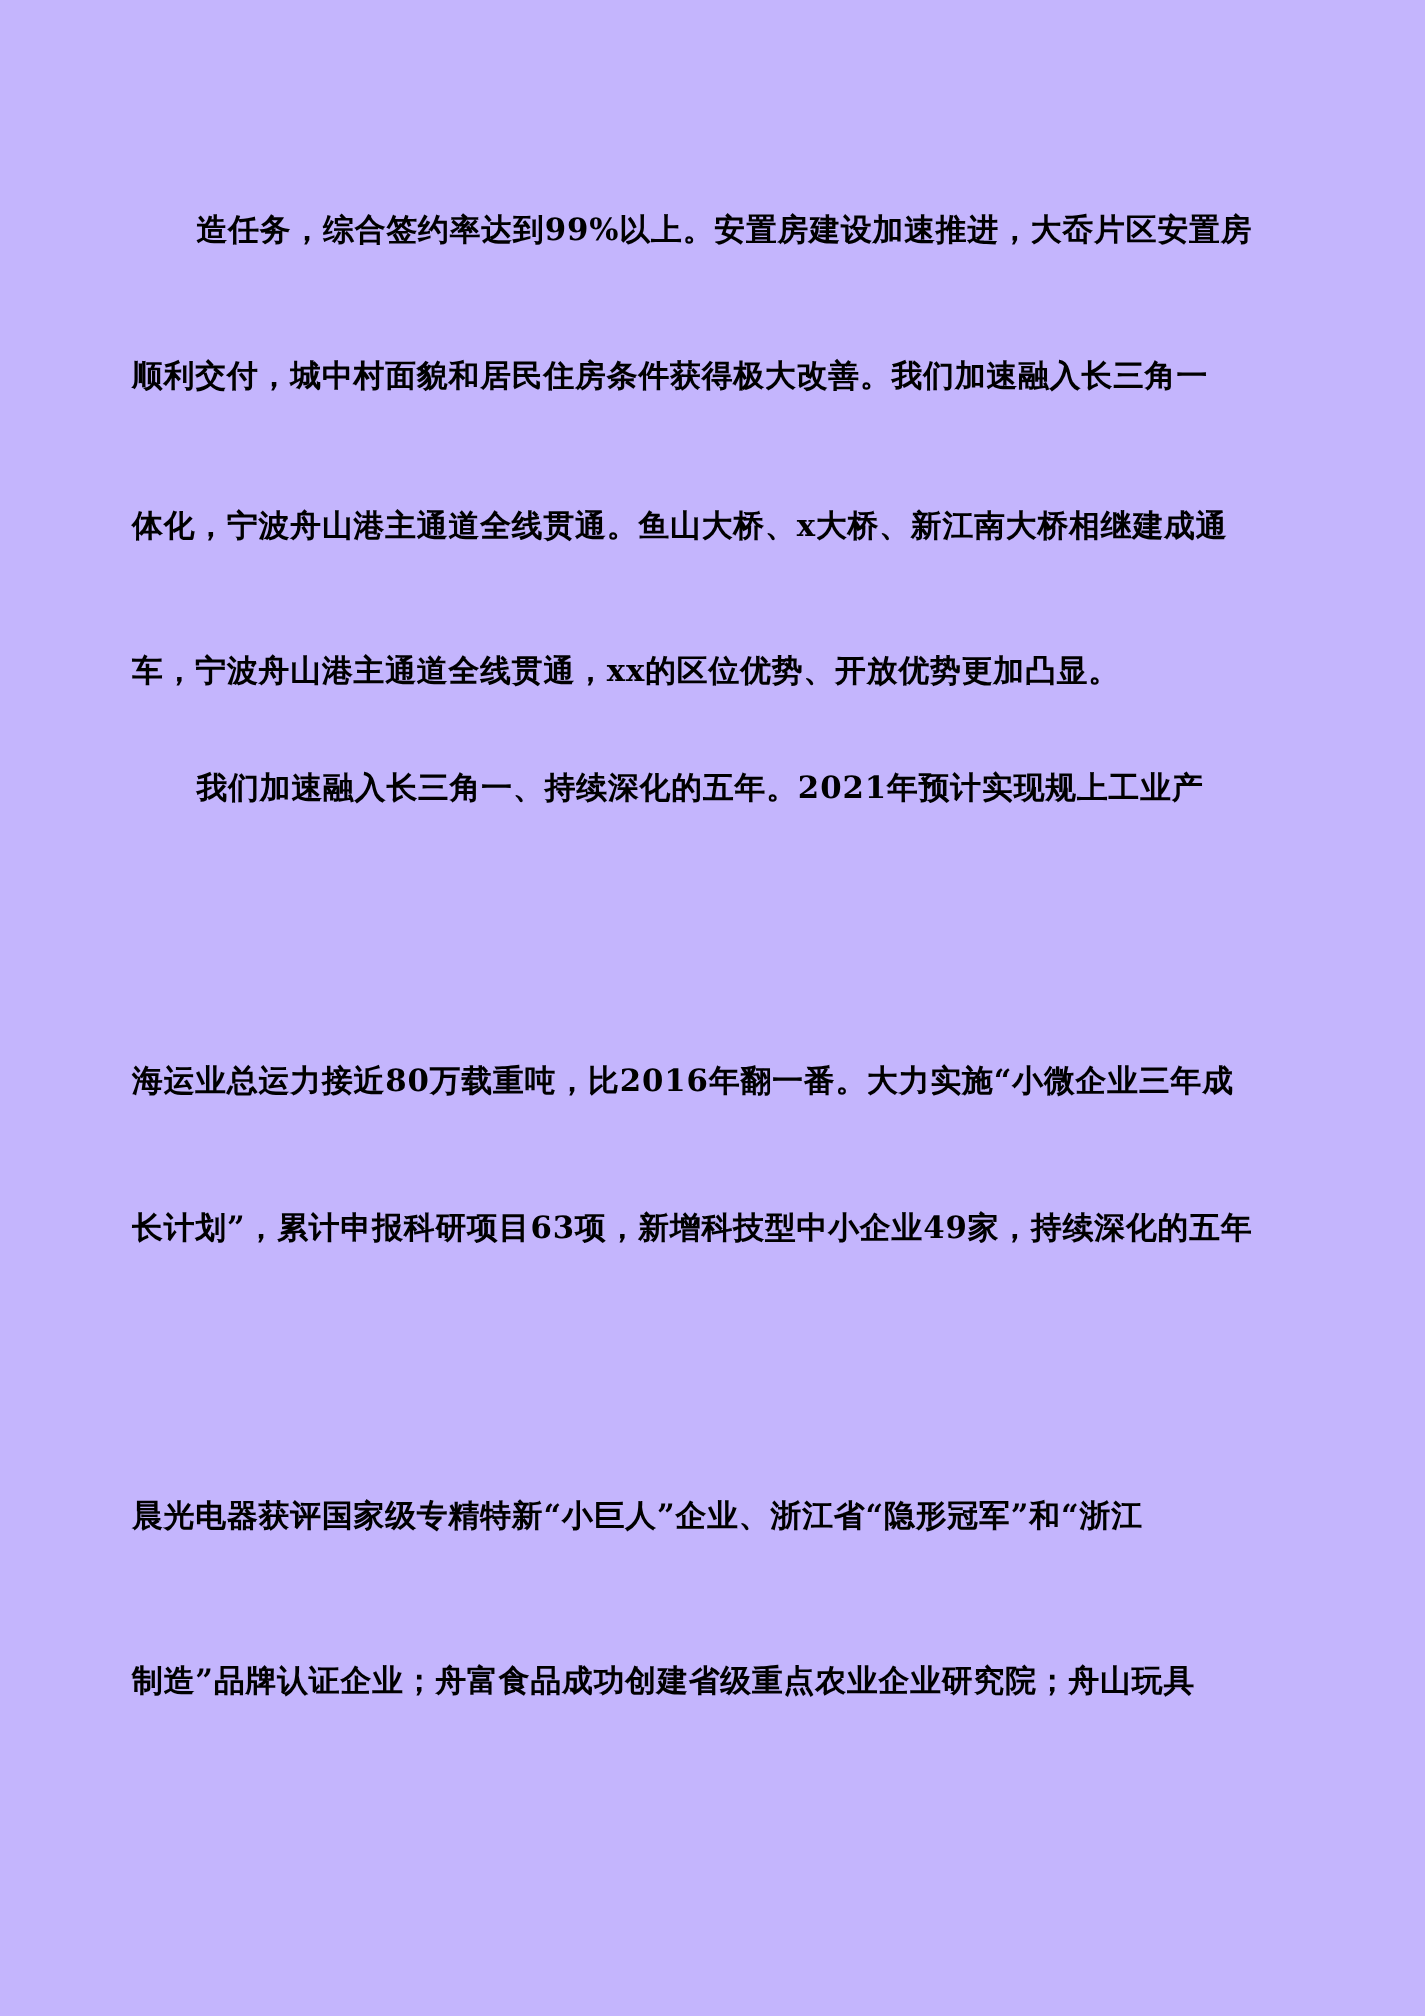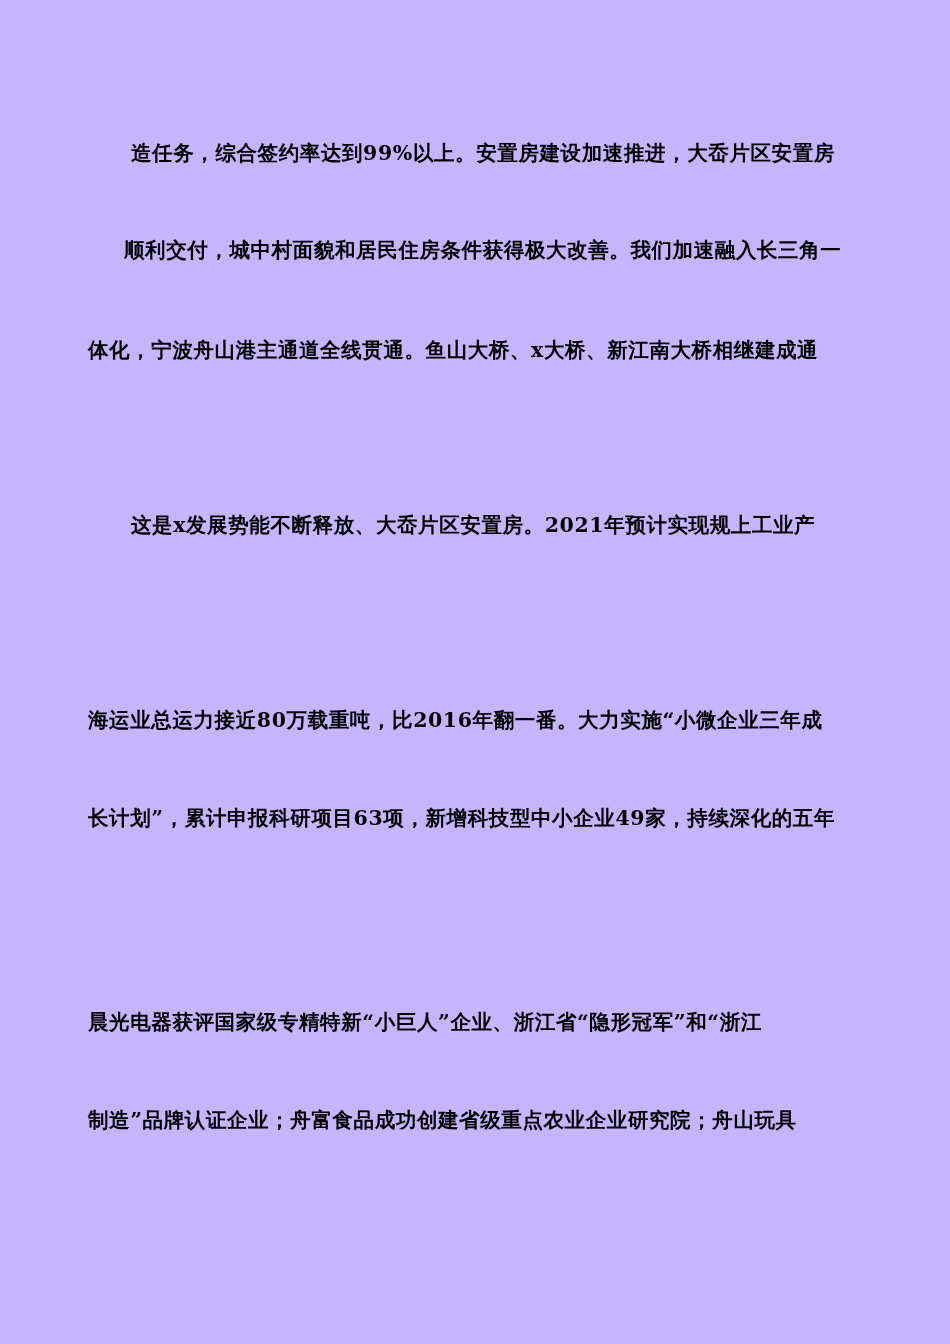--- a/index.html
+++ b/index.html
@@ -33,20 +33,21 @@
       white-space: nowrap;
       letter-spacing: 0.6px;
     }
     .indent { left: 131px; }
   </style>
 </head>
 <body>
 
 <div class="page">
   <div class="line indent" style="top:139px;">造任务，综合签约率达到99%以上。安置房建设加速推进，大岙片区安置房</div>
-  <div class="line" style="top:236px;margin-left:36px;">顺利交付，城中村面貌和居民住房条件获得极大改善。我们加速融入长三角一</div>
+  <div class="line" style="top:236px;">顺利交付，城中村面貌和居民住房条件获得极大改善。我们加速融入长三角一</div>
   <div class="line" style="top:336px;">体化，宁波舟山港主通道全线贯通。鱼山大桥、x大桥、新江南大桥相继建成通</div>
-  <div class="line indent" style="top:511px;">这是x发展势能不断释放、大岙片区安置房。2021年预计实现规上工业产</div>
+  <div class="line" style="top:433px;">车，宁波舟山港主通道全线贯通，xx的区位优势、开放优势更加凸显。</div>
+  <div class="line indent" style="top:511px;">我们加速融入长三角一、持续深化的五年。2021年预计实现规上工业产</div>
   <div class="line" style="top:706px;">海运业总运力接近80万载重吨，比2016年翻一番。大力实施“小微企业三年成</div>
   <div class="line" style="top:804px;">长计划”，累计申报科研项目63项，新增科技型中小企业49家，持续深化的五年</div>
-  <div class="line" style="top:996px;margin-top:12px;">晨光电器获评国家级专精特新“小巨人”企业、浙江省“隐形冠军”和“浙江</div>
+  <div class="line" style="top:996px;">晨光电器获评国家级专精特新“小巨人”企业、浙江省“隐形冠军”和“浙江</div>
   <div class="line" style="top:1106px;">制造”品牌认证企业；舟富食品成功创建省级重点农业企业研究院；舟山玩具</div>
 </div>
 
 </body></html>

